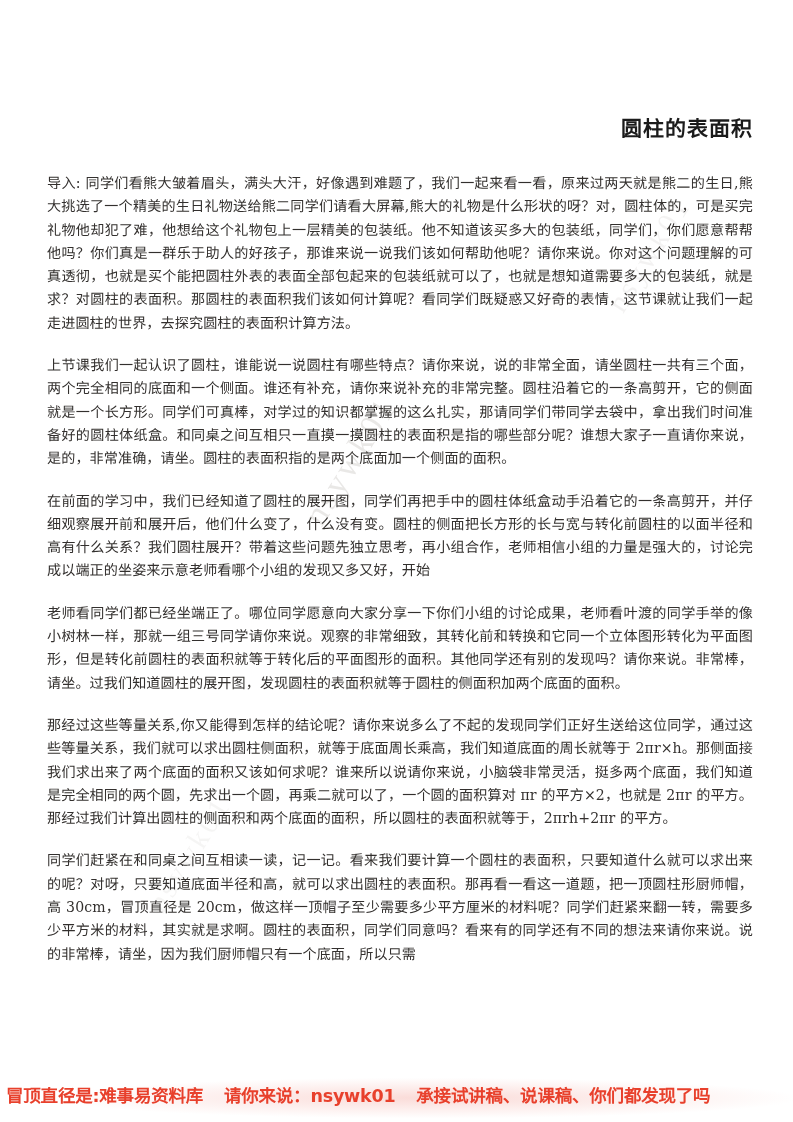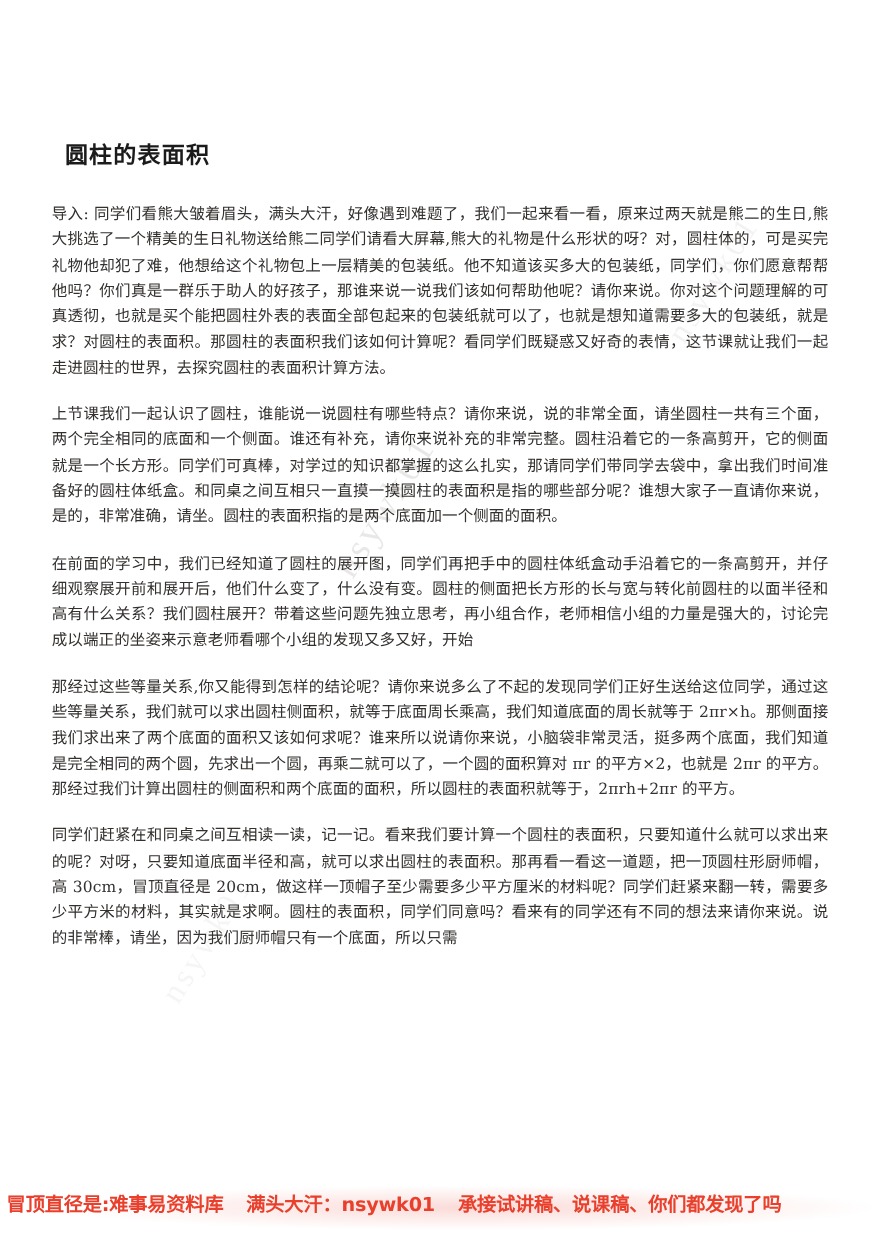--- a/index.html
+++ b/index.html
@@ -53,23 +53,23 @@
   #wm-2 { left: 600px; top: 300px; opacity: 0.16; font-size: 30px; }
   #wm-3 { left: 140px; top: 900px; opacity: 0.13; font-size: 30px; }
 
   #content {
     position: relative;
     z-index: 2;
     padding: 0 40px 0 47px;
   }
 
   .doc-title {
-    margin: 12px;
+    margin: 0;
     padding-top: 112px;
-    text-align: left;
+    text-align: right;
     font-size: 21px;
     font-weight: bold;
     color: #1b1b1b;
     letter-spacing: 1px;
     font-family: "DejaVu Sans", "Liberation Sans", sans-serif;
   }
 
   .para {
     margin: 0;
     padding: 0;
@@ -146,30 +146,31 @@
   </div>
 
   <div id="content">
 
     <h1 class="doc-title">圆柱的表面积</h1>
 
     <div id="para-block">
       <p class="para">导入: 同学们看熊大皱着眉头，满头大汗，好像遇到难题了，我们一起来看一看，原来过两天就是熊二的生日,熊大挑选了一个精美的生日礼物送给熊二同学们请看大屏幕,熊大的礼物是什么形状的呀？对，圆柱体的，可是买完礼物他却犯了难，他想给这个礼物包上一层精美的包装纸。他不知道该买多大的包装纸，同学们，你们愿意帮帮他吗？你们真是一群乐于助人的好孩子，那谁来说一说我们该如何帮助他呢？请你来说。你对这个问题理解的可真透彻，也就是买个能把圆柱外表的表面全部包起来的包装纸就可以了，也就是想知道需要多大的包装纸，就是求？对圆柱的表面积。那圆柱的表面积我们该如何计算呢？看同学们既疑惑又好奇的表情，这节课就让我们一起走进圆柱的世界，去探究圆柱的表面积计算方法。</p>
       <p class="para">上节课我们一起认识了圆柱，谁能说一说圆柱有哪些特点？请你来说，说的非常全面，请坐圆柱一共有三个面，两个完全相同的底面和一个侧面。谁还有补充，请你来说补充的非常完整。圆柱沿着它的一条高剪开，它的侧面就是一个长方形。同学们可真棒，对学过的知识都掌握的这么扎实，那请同学们带同学去袋中，拿出我们时间准备好的圆柱体纸盒。和同桌之间互相只一直摸一摸圆柱的表面积是指的哪些部分呢？谁想大家子一直请你来说，是的，非常准确，请坐。圆柱的表面积指的是两个底面加一个侧面的面积。</p>
       <p class="para">在前面的学习中，我们已经知道了圆柱的展开图，同学们再把手中的圆柱体纸盒动手沿着它的一条高剪开，并仔细观察展开前和展开后，他们什么变了，什么没有变。圆柱的侧面把长方形的长与宽与转化前圆柱的以面半径和高有什么关系？我们圆柱展开？带着这些问题先独立思考，再小组合作，老师相信小组的力量是强大的，讨论完成以端正的坐姿来示意老师看哪个小组的发现又多又好，开始</p>
+      <p class="para">老师看同学们都已经坐端正了。哪位同学愿意向大家分享一下你们小组的讨论成果，老师看叶渡的同学手举的像小树林一样，那就一组三号同学请你来说。观察的非常细致，其转化前和转换和它同一个立体图形转化为平面图形，但是转化前圆柱的表面积就等于转化后的平面图形的面积。其他同学还有别的发现吗？请你来说。非常棒，请坐。过我们知道圆柱的展开图，发现圆柱的表面积就等于圆柱的侧面积加两个底面的面积。</p>
       <p class="para">那经过这些等量关系,你又能得到怎样的结论呢？请你来说多么了不起的发现同学们正好生送给这位同学，通过这些等量关系，我们就可以求出圆柱侧面积，就等于底面周长乘高，我们知道底面的周长就等于 2πr×h。那侧面接我们求出来了两个底面的面积又该如何求呢？谁来所以说请你来说，小脑袋非常灵活，挺多两个底面，我们知道是完全相同的两个圆，先求出一个圆，再乘二就可以了，一个圆的面积算对 πr 的平方×2，也就是 2πr 的平方。那经过我们计算出圆柱的侧面积和两个底面的面积，所以圆柱的表面积就等于，2πrh+2πr 的平方。</p>
       <p class="para">同学们赶紧在和同桌之间互相读一读，记一记。看来我们要计算一个圆柱的表面积，只要知道什么就可以求出来的呢？对呀，只要知道底面半径和高，就可以求出圆柱的表面积。那再看一看这一道题，把一顶圆柱形厨师帽，高 30cm，冒顶直径是 20cm，做这样一顶帽子至少需要多少平方厘米的材料呢？同学们赶紧来翻一转，需要多少平方米的材料，其实就是求啊。圆柱的表面积，同学们同意吗？看来有的同学还有不同的想法来请你来说。说的非常棒，请坐，因为我们厨师帽只有一个底面，所以只需</p>
     </div>
 
   </div>
 
   <div id="footer-banner">
     <div class="glow"></div>
     <div id="footer-text" style="color: rgb(232, 64, 44);">
       <span class="seg">冒顶直径是:难事易资料库</span>
       <span class="gap"></span>
-      <span class="seg">满头大汗：nsywk01</span>
+      <span class="seg">请你来说：nsywk01</span>
       <span class="gap"></span>
       <span class="seg">承接试讲稿、说课稿、你们都发现了吗</span>
     </div>
   </div>
 
 </div>
 
 </body></html>

